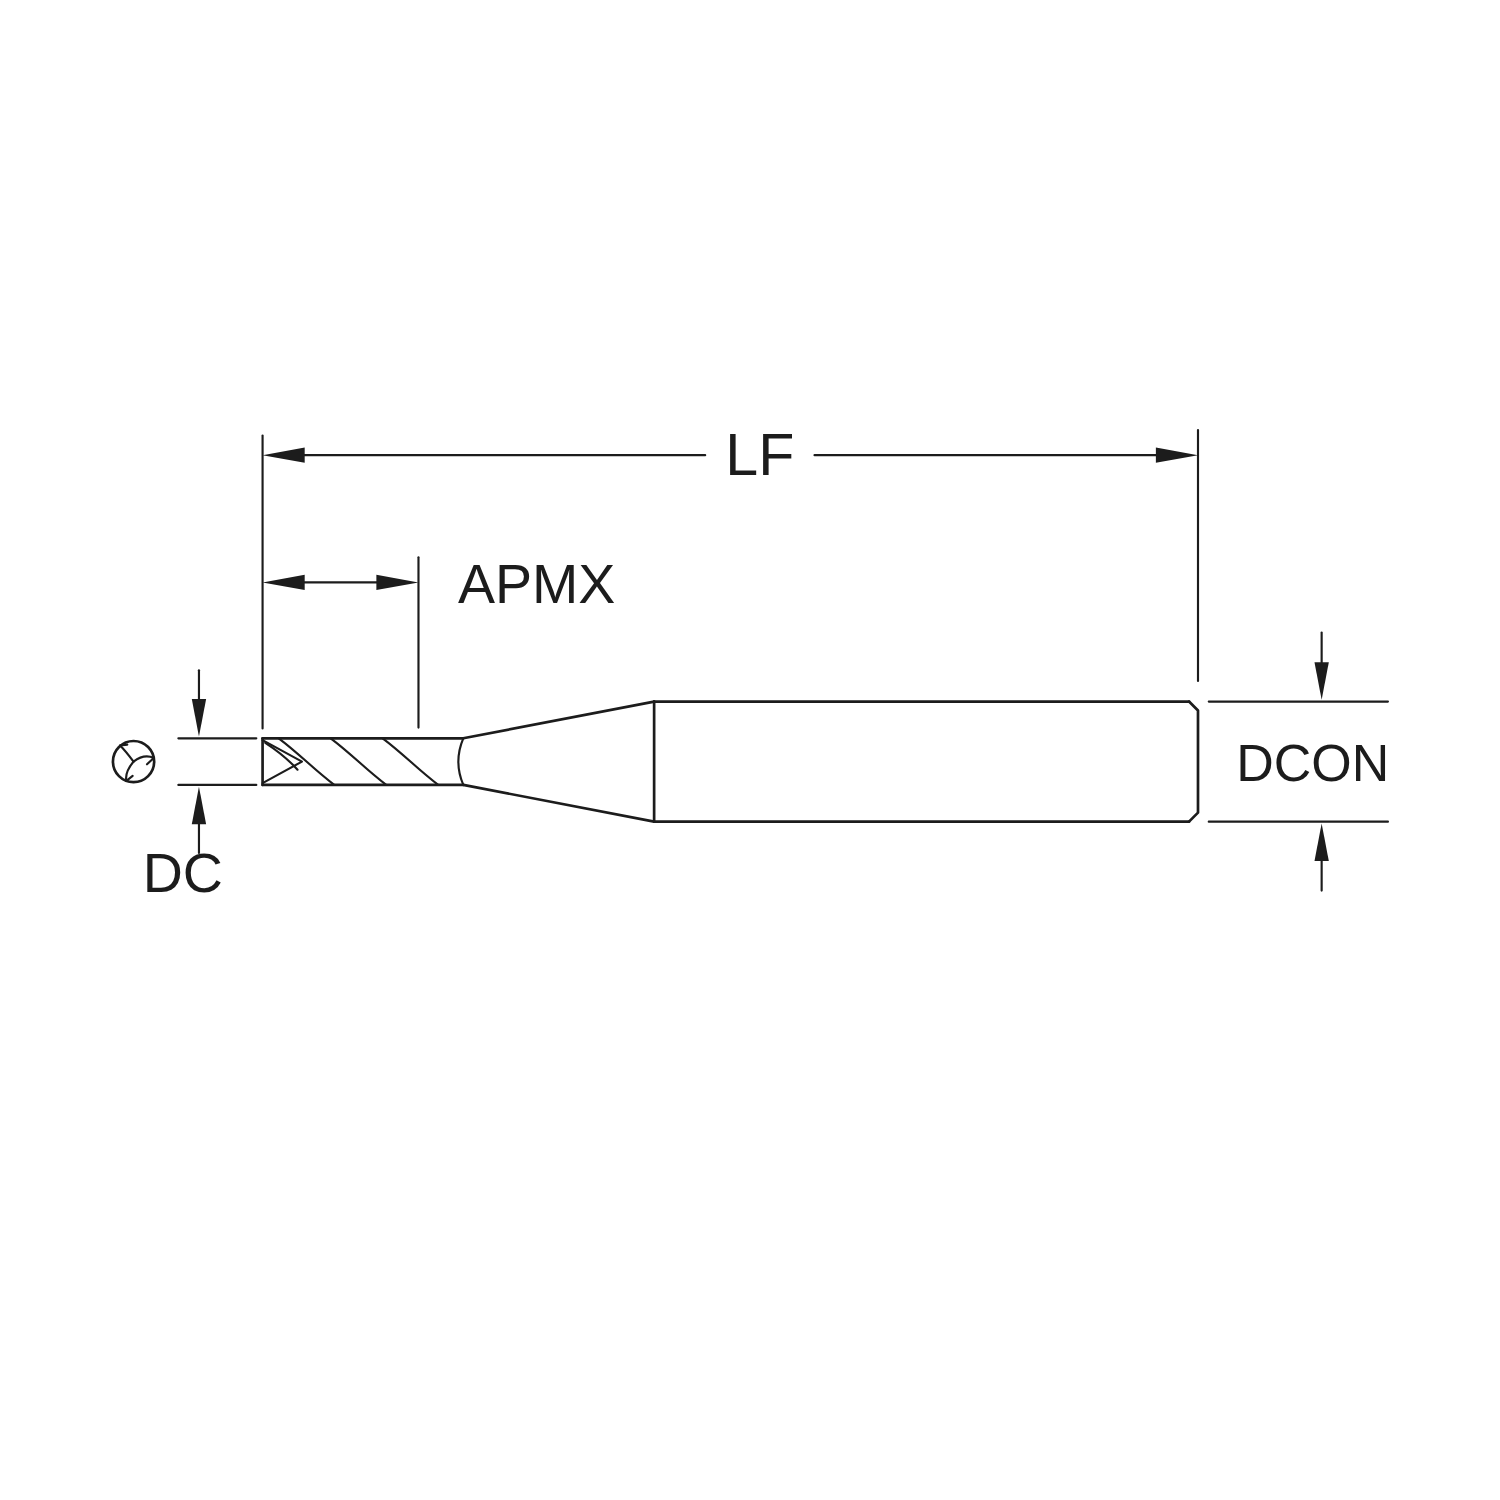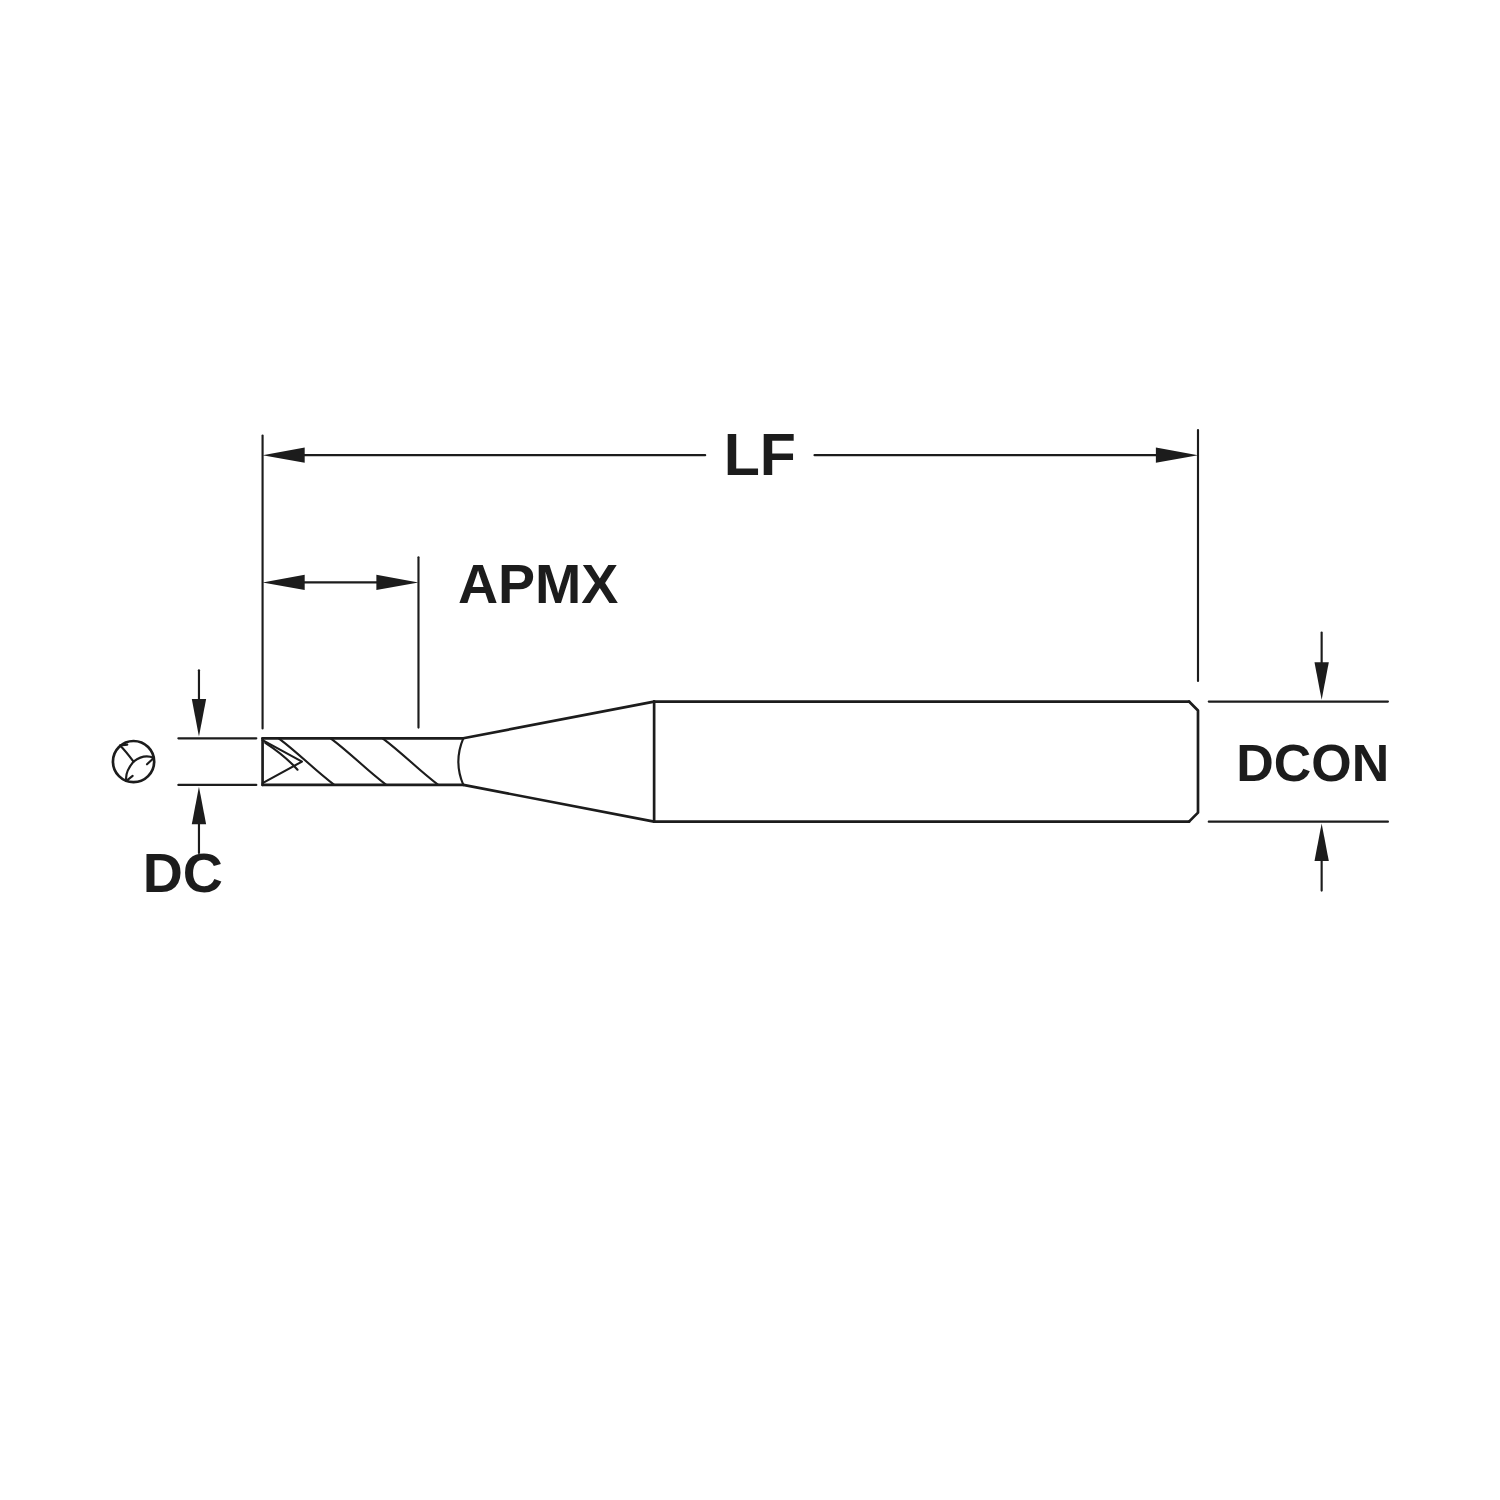--- a/index.html
+++ b/index.html
@@ -10,21 +10,20 @@
   html, body {
     background: var(--background);
     font-family: "Liberation Sans", sans-serif;
   }
   .canvas {
     position: relative;
     width: 1500px;
     height: 1344px;
     background: var(--background);
     overflow: hidden;
-    font-weight: bold;
   }
   svg { display: block; width: 100%; height: 100%; }
   .stroke {
     stroke: var(--line);
     fill: none;
     stroke-width: 3;
     stroke-linecap: round;
     stroke-linejoin: round;
   }
   .thin {

